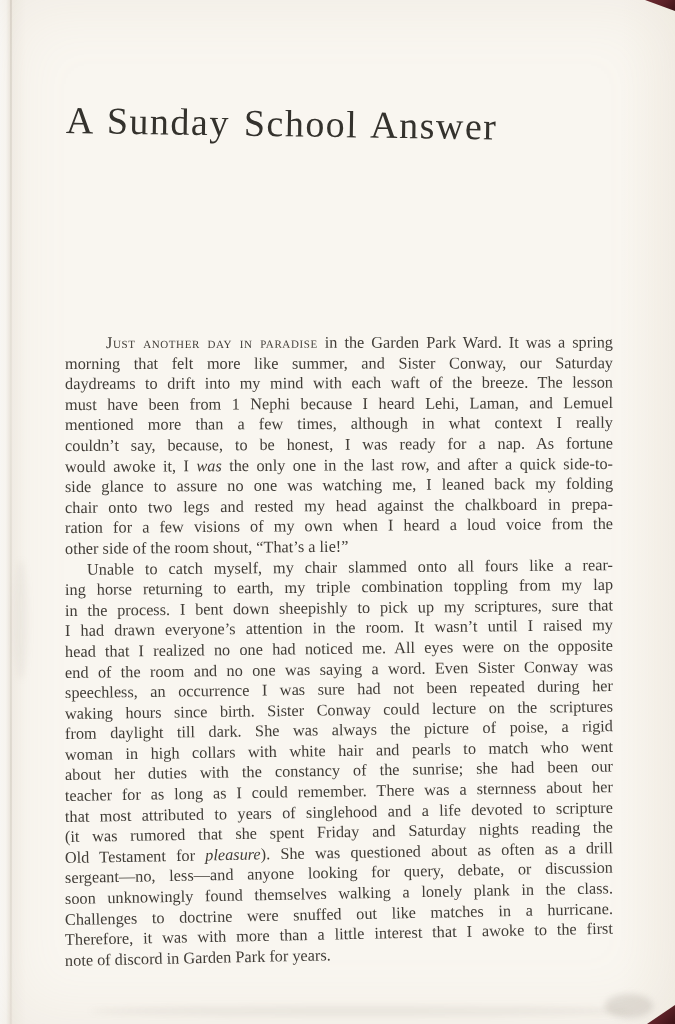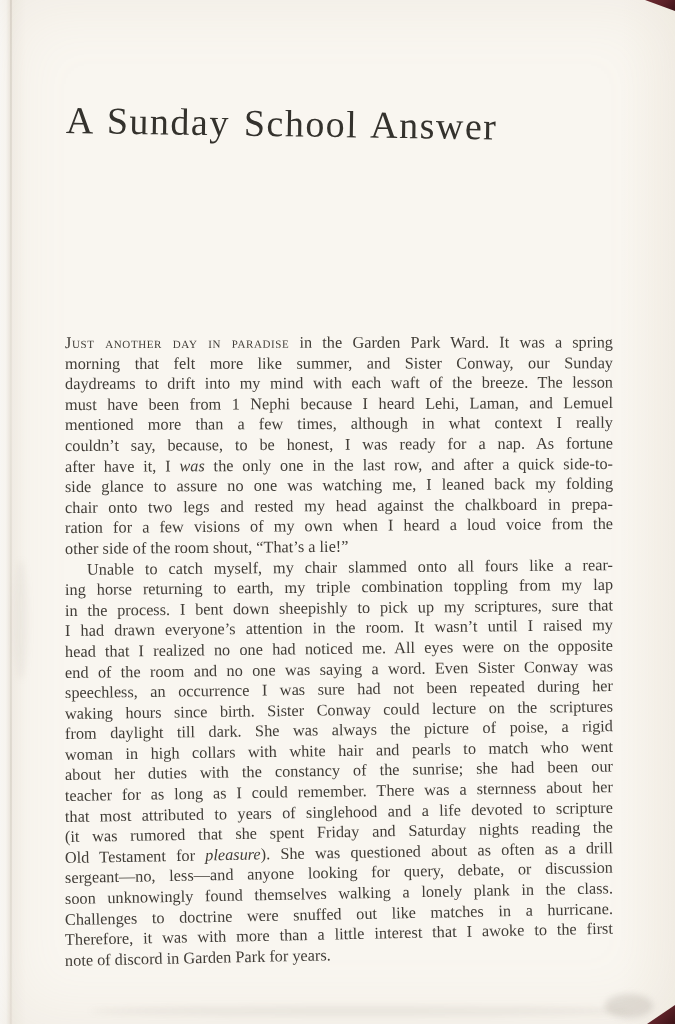--- a/index.html
+++ b/index.html
@@ -122,27 +122,27 @@
 </head>
 <body>
 
 <div class="page">
   <div class="crease"></div>
 
   <h1 class="chapter-title">A Sunday School Answer</h1>
 
 
   <div class="story-text">
-      <div class="line" style="transform: rotate(-0.05deg);"><span class="sc">Just another day in paradise</span><span> in the Garden Park Ward. It was a spring</span></div>
-      <div class="line" style="transform: rotate(-0.088deg);"><span>morning that felt more like summer, and Sister Conway, our Sunday</span></div>
+      <div class="line" style="transform: rotate(-0.05deg); margin-left: 41px;"><span class="sc">Just another day in paradise</span><span> in the Garden Park Ward. It was a spring</span></div>
+      <div class="line" style="transform: rotate(-0.088deg);"><span>morning that felt more like summer, and Sister Conway, our Saturday</span></div>
       <div class="line" style="transform: rotate(-0.164deg);"><span>daydreams to drift into my mind with each waft of the breeze. The lesson</span></div>
       <div class="line" style="transform: rotate(-0.202deg);"><span>must have been from 1 Nephi because I heard Lehi, Laman, and Lemuel</span></div>
       <div class="line" style="transform: rotate(-0.24deg);"><span>mentioned more than a few times, although in what context I really</span></div>
       <div class="line" style="transform: rotate(-0.278deg);"><span>couldn’t say, because, to be honest, I was ready for a nap. As fortune</span></div>
-      <div class="line" style="transform: rotate(-0.316deg);"><span>after have it, I </span><span class="it">was</span><span> the only one in the last row, and after a quick side-to-</span></div>
+      <div class="line" style="transform: rotate(-0.316deg);"><span>would awoke it, I </span><span class="it">was</span><span> the only one in the last row, and after a quick side-to-</span></div>
       <div class="line" style="transform: rotate(-0.354deg);"><span>side glance to assure no one was watching me, I leaned back my folding</span></div>
       <div class="line" style="transform: rotate(-0.392deg);"><span>chair onto two legs and rested my head against the chalkboard in prepa-</span></div>
       <div class="line" style="transform: rotate(-0.43deg);"><span>ration for a few visions of my own when I heard a loud voice from the</span></div>
       <div class="line last" style="transform: rotate(-0.468deg);"><span>other side of the room shout, “That’s a lie!”</span></div>
       <div class="line indent" style="transform: rotate(-0.506deg);"><span>Unable to catch myself, my chair slammed onto all fours like a rear-</span></div>
       <div class="line" style="transform: rotate(-0.544deg);"><span>ing horse returning to earth, my triple combination toppling from my lap</span></div>
       <div class="line" style="transform: rotate(-0.582deg);"><span>in the process. I bent down sheepishly to pick up my scriptures, sure that</span></div>
       <div class="line" style="transform: rotate(-0.62deg);"><span>I had drawn everyone’s attention in the room. It wasn’t until I raised my</span></div>
       <div class="line" style="transform: rotate(-0.658deg);"><span>head that I realized no one had noticed me. All eyes were on the opposite</span></div>
       <div class="line" style="transform: rotate(-0.696deg);"><span>end of the room and no one was saying a word. Even Sister Conway was</span></div>

